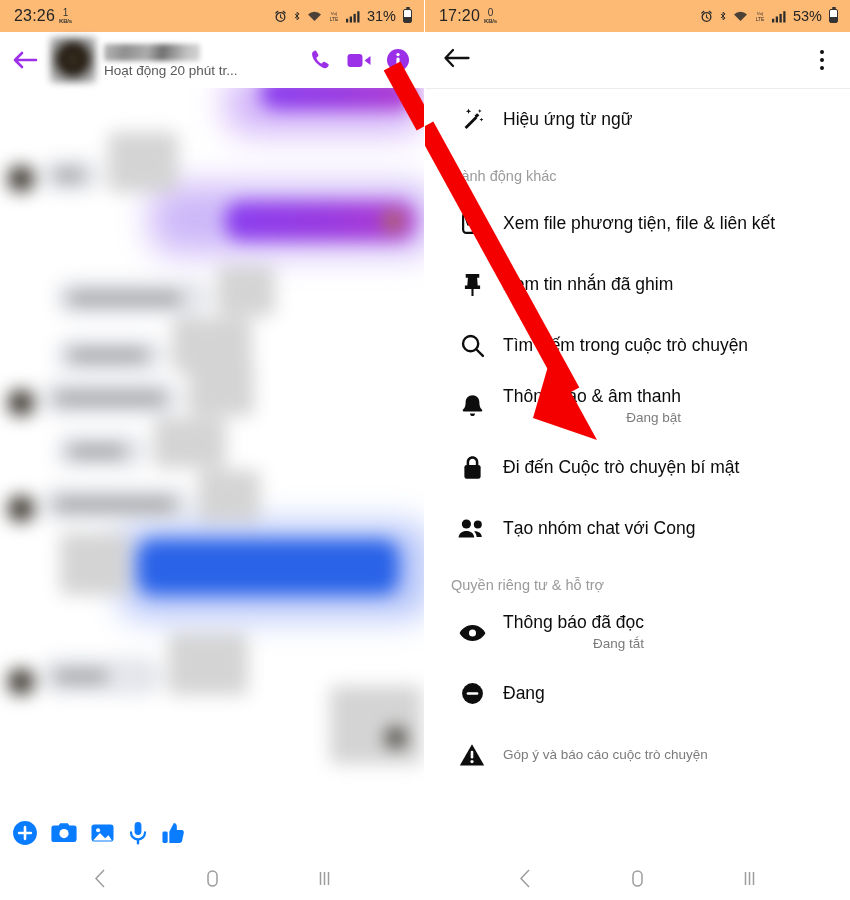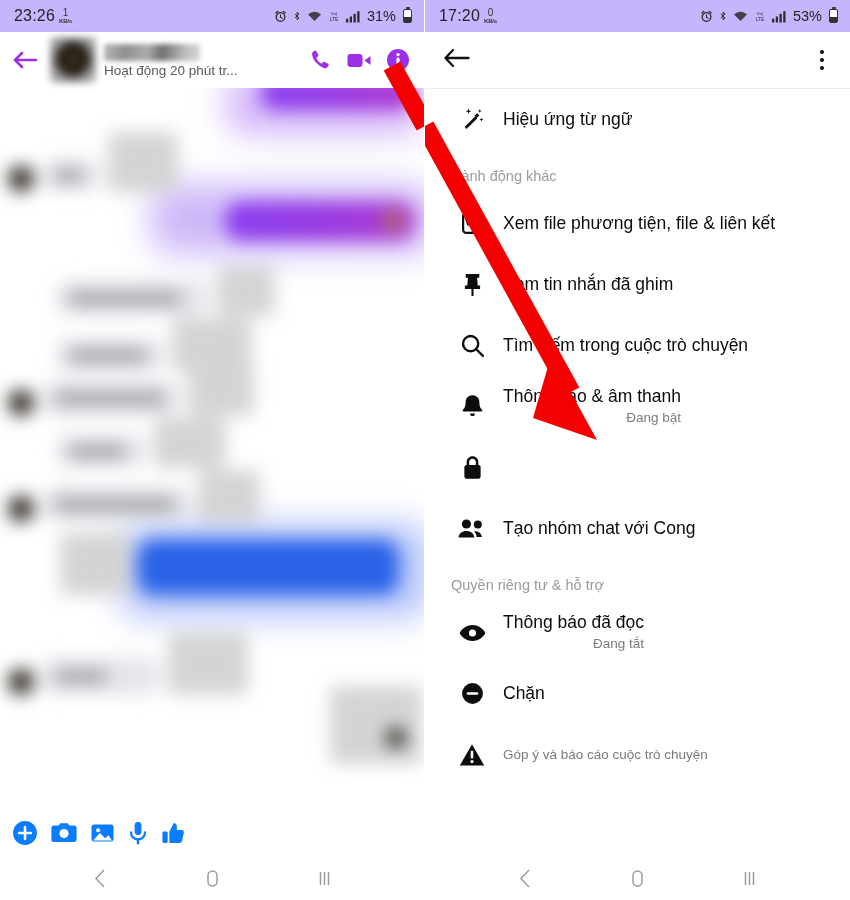--- a/index.html
+++ b/index.html
@@ -10,21 +10,21 @@
     overflow: hidden;
   }
   .screens { display: flex; width: 850px; height: 900px; }
   .panel { width: 425px; height: 900px; position: relative; background: #fff; overflow: hidden; }
   .panel.left { border-right: 1px solid #ffffff; }
 
   
   .statusbar {
     height: 32px; display: flex; align-items: center;
     justify-content: space-between; padding: 0 12px 0 14px;
-    background: #c4b5fd; color: #1a1a1a;
+    background: #fdba74; color: #1a1a1a;
   }
   .sb-left { display: flex; align-items: flex-end; gap: 4px; }
   .sb-time { font-size: 16px; letter-spacing: .2px; color: #242424; }
   .sb-rate { display: flex; flex-direction: column; align-items: center; line-height: 1; margin-bottom: 1px; }
   .sb-rate-num { font-size: 10px; color: #333; }
   .sb-rate-unit { font-size: 6px; color: #333; font-weight: bold; letter-spacing: -.2px; }
   .sb-right { display: flex; align-items: center; gap: 5px; }
   .sb-right svg { display: block; }
   .sb-batt { font-size: 14.5px; color: #242424; margin-left: 1px; }
   .battery-ico { width: 9px; height: 14px; border: 1.6px solid #333; border-radius: 2px;
@@ -427,20 +427,23 @@
         </span>
       </div>
 
       <div class="menu-item">
         <span class="mi-icon">
           <svg width="21" height="25" viewBox="0 0 20 24" fill="#0d0d0d">
               <path d="M10 1.2c-3.2 0-5.6 2.4-5.6 5.5v3H6.8v-3c0-1.9 1.4-3.2 3.2-3.2s3.2 1.3 3.2 3.2v3h2.4v-3c0-3.1-2.4-5.5-5.6-5.5z"></path>
               <rect x="2.2" y="9.6" width="15.6" height="13.2" rx="2.2"></rect>
             </svg>
         </span>
+        <span class="mi-texts">
+          <span class="mi-title">Đi đến Cuộc trò chuyện bí mật</span>
+        </span>
       </div>
 
       <div class="menu-item">
         <span class="mi-icon">
           <svg width="28" height="22" viewBox="0 0 28 22" fill="#0d0d0d">
               <circle cx="8.4" cy="6" r="4.6"></circle>
               <circle cx="19.8" cy="6.6" r="4"></circle>
               <path d="M.6 19.6c0-4 3.5-6.6 7.8-6.6s7.8 2.6 7.8 6.6z"></path>
               <path d="M17 13.2c3.8 0 6.8 2.3 6.8 5.8h-5.2c0-2.2-.9-4.2-2.4-5.6z"></path>
             </svg>
@@ -467,21 +470,21 @@
 
 
       <div class="menu-item">
         <span class="mi-icon">
           <svg width="25" height="25" viewBox="0 0 24 24">
               <circle cx="12" cy="12" r="10" fill="#0d0d0d"></circle>
               <rect x="6.4" y="10.7" width="11.2" height="2.6" rx="1.3" fill="#fff"></rect>
             </svg>
         </span>
         <span class="mi-texts">
-          <span class="mi-title">Chặn</span>
+          <span class="mi-title">Đang</span>
         </span>
       </div>
 
       <div class="menu-item">
         <span class="mi-icon">
           <svg width="26" height="24" viewBox="0 0 24 22" fill="#0d0d0d">
               <path d="M12 1 23.2 20.6H.8z"></path>
               <rect x="10.8" y="7" width="2.4" height="7.2" rx="1.2" fill="#fff"></rect>
               <circle cx="12" cy="17" r="1.5" fill="#fff"></circle>
             </svg>

